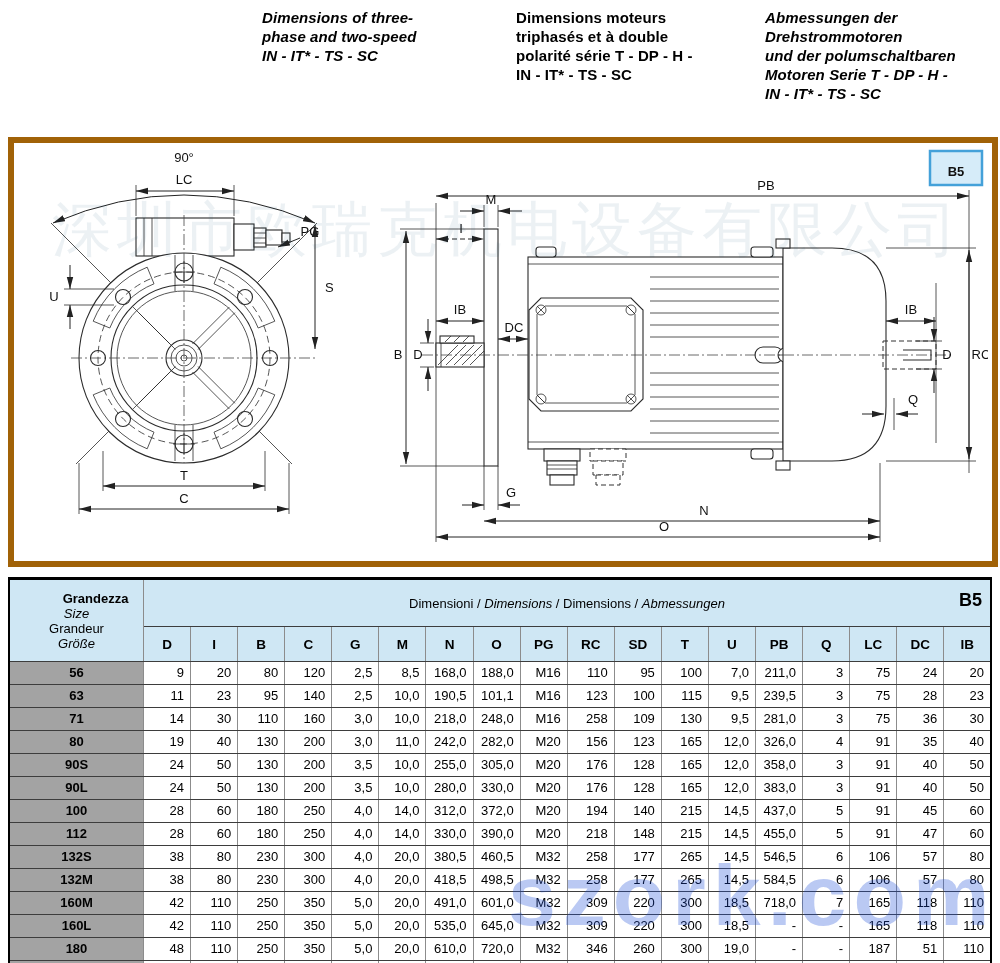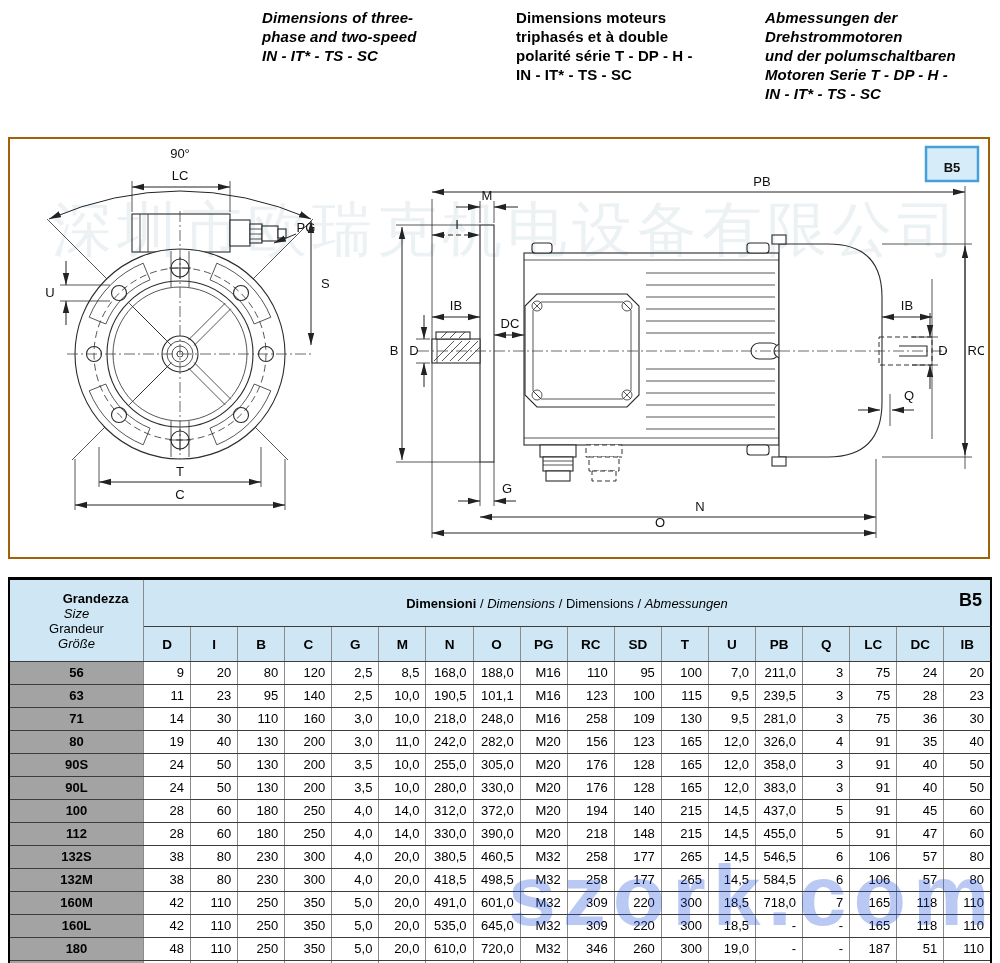--- a/index.html
+++ b/index.html
@@ -4,21 +4,21 @@
 <style>
   html,body{margin:0;padding:0;background:#fff;}
   #page{position:relative;width:1000px;height:963px;background:#fff;overflow:hidden;
         font-family:"Liberation Sans",sans-serif;color:#000;}
   .hblock{position:absolute;top:8px;font-size:15px;font-weight:bold;line-height:19px;letter-spacing:.1px;}
   .hblock.italic{font-style:italic;}
   #hb1{left:25px;width:225px;}
   #hb2{left:262px;width:240px;}
   #hb3{left:516px;width:235px;}
   #hb4{left:765px;width:232px;}
-  #drawbox{position:absolute;left:8px;top:137px;width:978px;height:418px;border:2px solid #a16207;background:#fff;}
+  #drawbox{position:absolute;left:8px;top:137px;width:978px;height:418px;border:6px solid #a16207;background:#fff;}
   #wm-cn{position:absolute;left:52px;top:190px;font-size:60px;letter-spacing:5px;color:#0c4a6e;opacity:.07;
          white-space:nowrap;z-index:6;pointer-events:none;font-family:"Liberation Sans",sans-serif;}
   #wm-web{position:absolute;left:508px;top:846px;font-size:86px;letter-spacing:7px;color:#1d4ed8;opacity:.30;
           white-space:nowrap;z-index:6;pointer-events:none;font-weight:bold;}
   svg text{font-family:"Liberation Sans",sans-serif;font-size:13px;fill:#111;}
   .ln{stroke:#2b2b2b;stroke-width:1.1;fill:none;}
   .thin{stroke:#2b2b2b;stroke-width:.8;fill:none;}
   .dim{stroke:#222;stroke-width:1;fill:none;}
   .cl{stroke:#444;stroke-width:.8;fill:none;stroke-dasharray:11 3 2 3;}
   .hid{stroke:#333;stroke-width:1;fill:none;stroke-dasharray:5 3;}
@@ -26,21 +26,21 @@
   
   #dimtable{position:absolute;left:8px;top:577px;width:984px;border-collapse:collapse;table-layout:fixed;
             border:2px solid #000;border-top-width:3px;border-bottom-width:3px;}
   #dimtable th,#dimtable td{border:1px solid #8c8c8c;border-top-color:#3d3d3d;border-bottom-color:#3d3d3d;
             font-size:13px;overflow:hidden;white-space:nowrap;}
   #dimtable thead th{background:#cfe7f4;}
   .sizecell{background:#cfe7f4;text-align:center;vertical-align:middle;line-height:15px;font-size:13px;font-weight:normal;}
   .sizecell .g1{font-weight:bold;padding-left:38px;}
   .sizecell .g2,.sizecell .g4{font-style:italic;}
   .dimhdr{position:relative;height:44px;text-align:center;font-weight:normal;font-size:13.5px;}
-  .dimhdr .b{font-weight:bold;}
+  .dimhdr .b{font-weight:normal;}
   .dimhdr .i{font-style:italic;}
   .dimhdr .badge{position:absolute;right:8px;top:10px;font-weight:bold;font-size:18px;}
   #colrow th{height:32px;text-align:center;font-weight:bold;font-size:13.5px;}
   #dimtable tbody th{font-weight:bold;background:#a3a3a3;text-align:center;height:20px;line-height:20px;}
   #dimtable tbody td{text-align:right;padding-right:6px;height:20px;line-height:20px;background:#fff;}
 </style>
 </head>
 <body>
 
 <div id="page">

